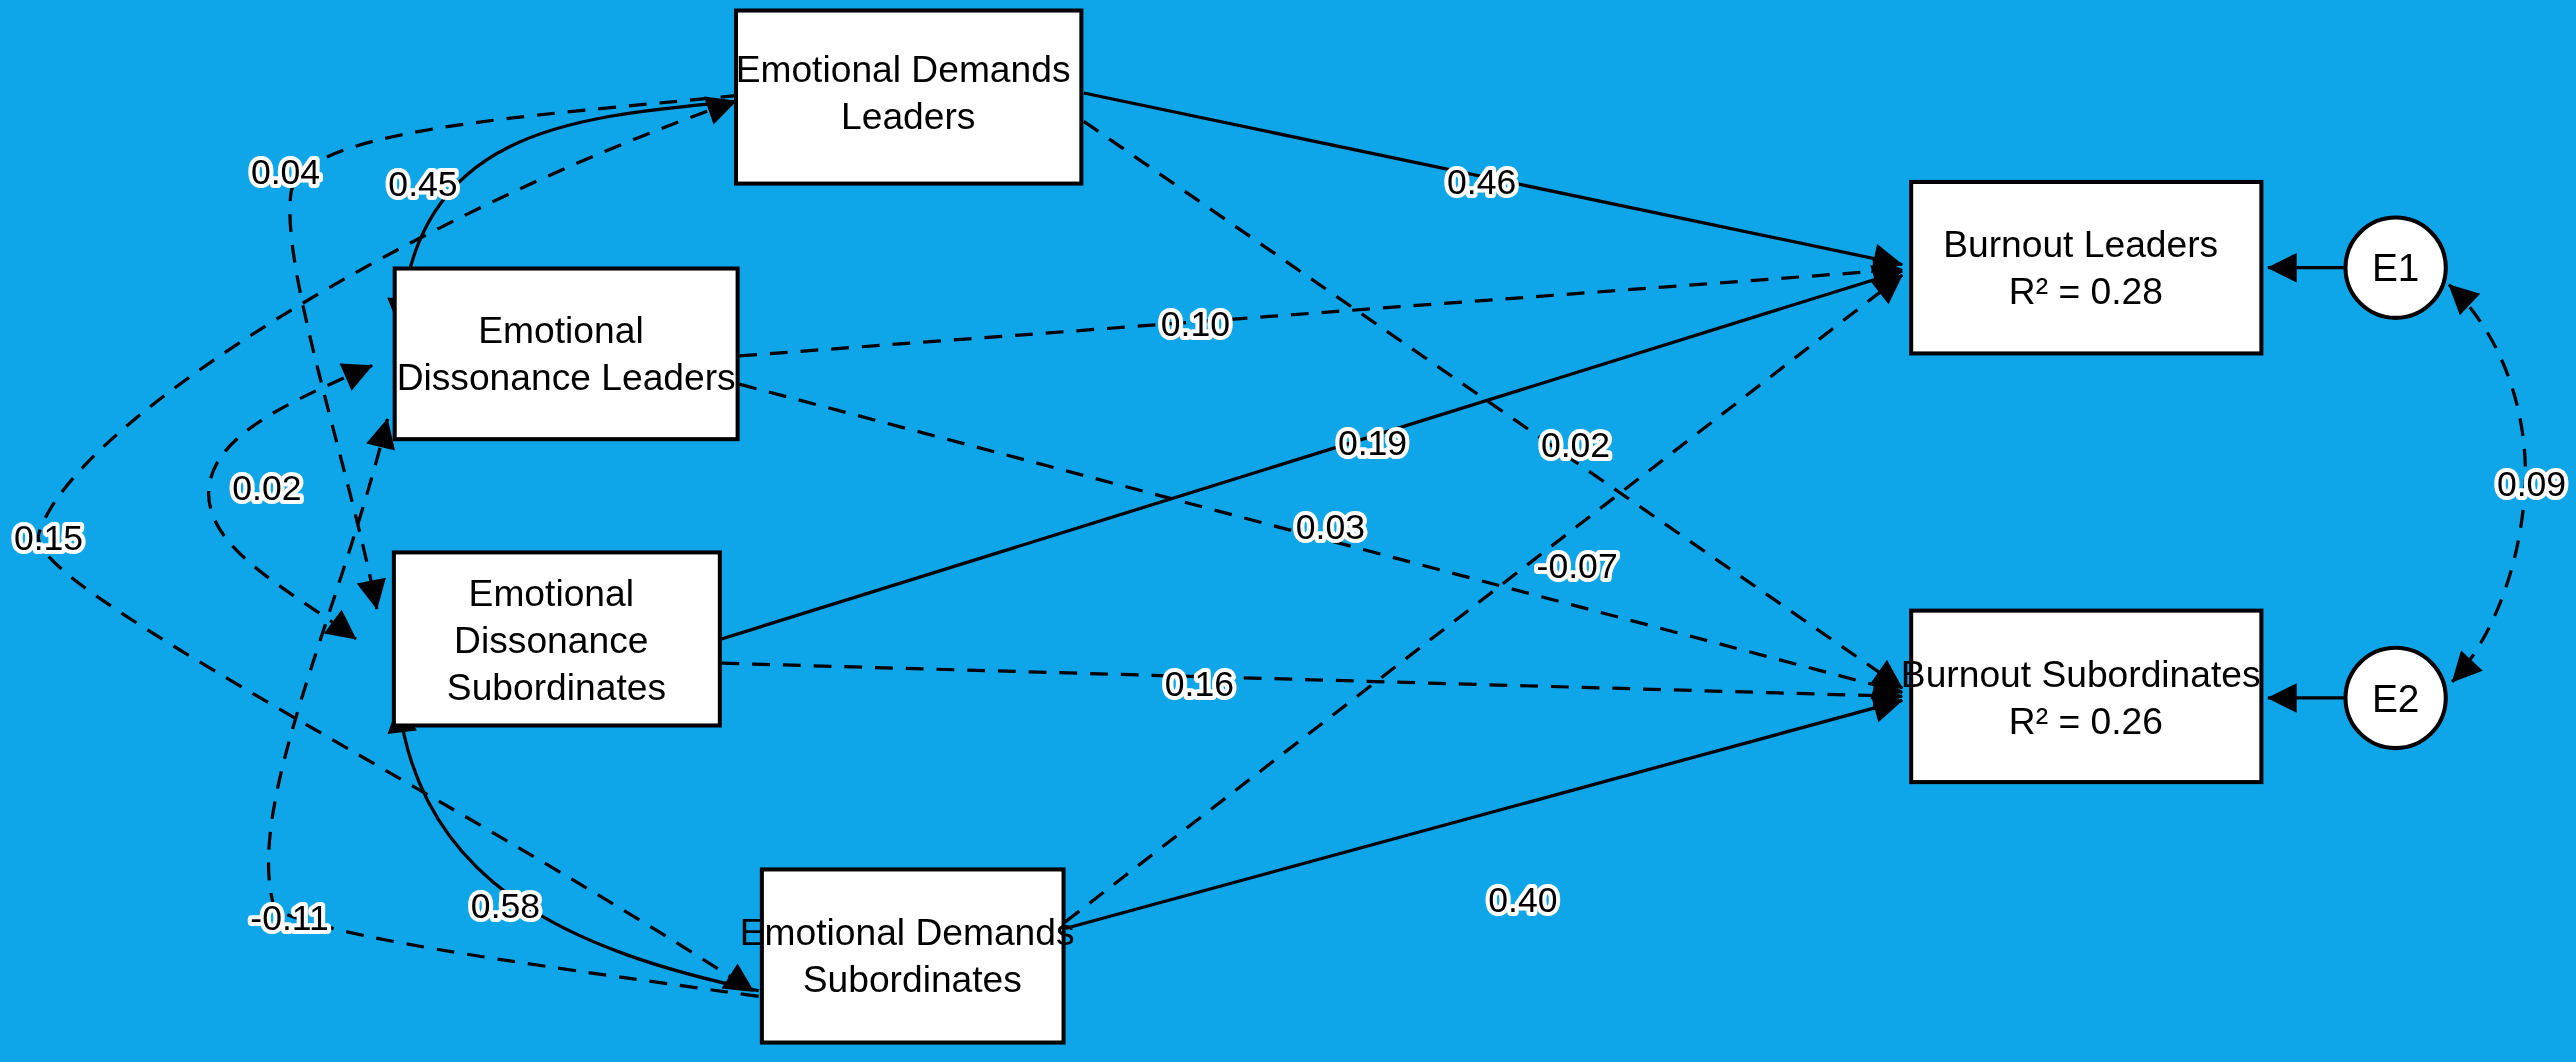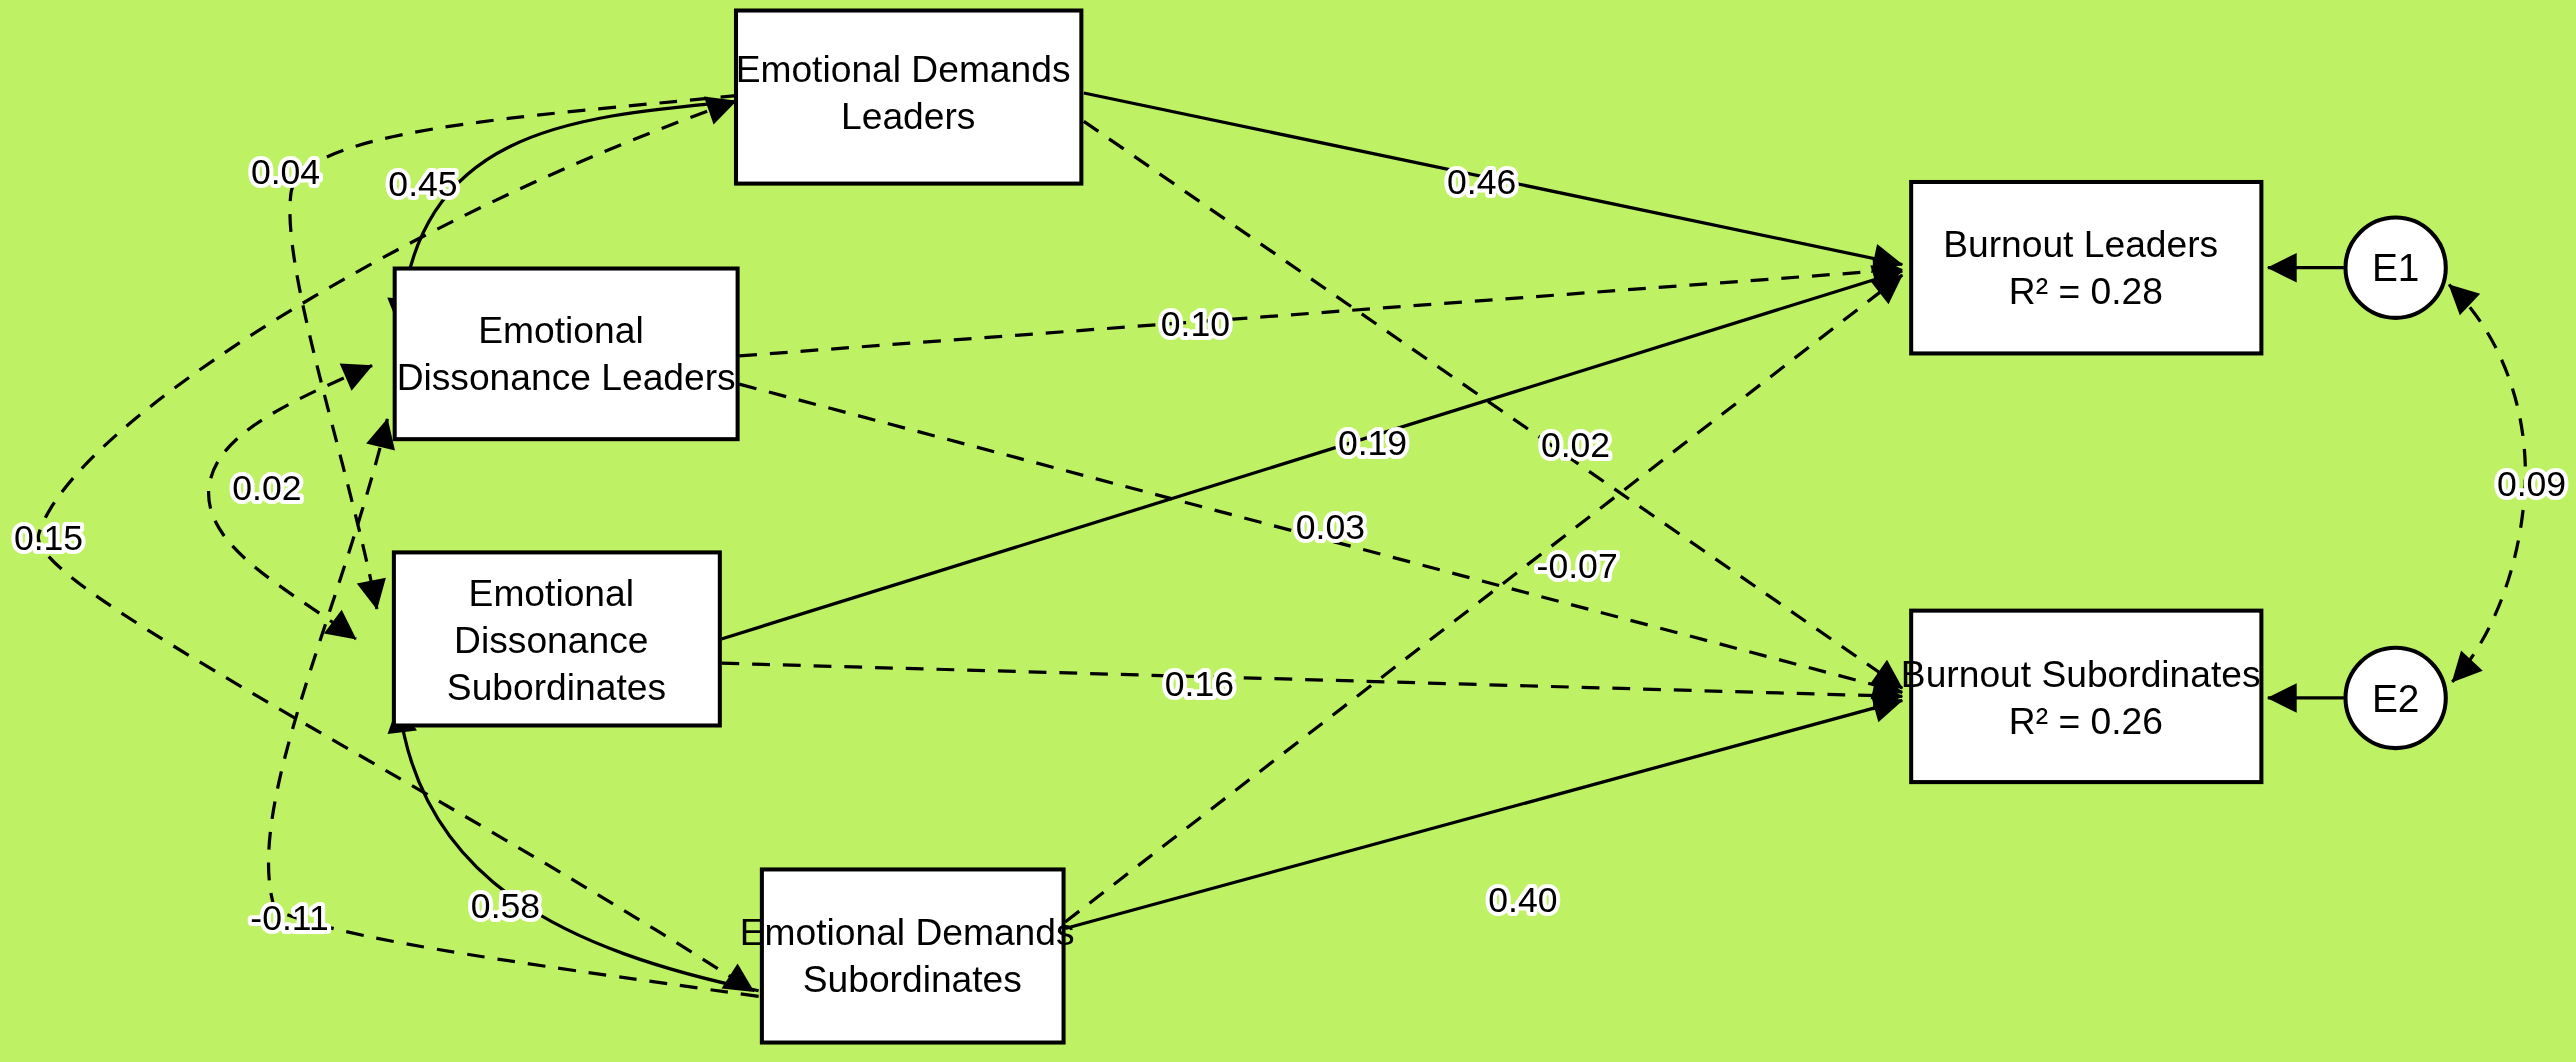--- a/index.html
+++ b/index.html
@@ -2,21 +2,21 @@
 <html style="font-size:13px"><head>
 <meta charset="utf-8">
 <style>
   html, body {
     margin: 0;
     padding: 0;
     background: #ffffff;
   }
   .diagram-wrap {
     width: 100%;
-    background: #bef264;
+    background: #0ea5e9;
   }
   svg {
     display: block;
     width: 100%;
     height: auto;
     font-family: "Liberation Sans", sans-serif;
   }
   .node-rect {
     fill: #ffffff;
     stroke: #000000;

